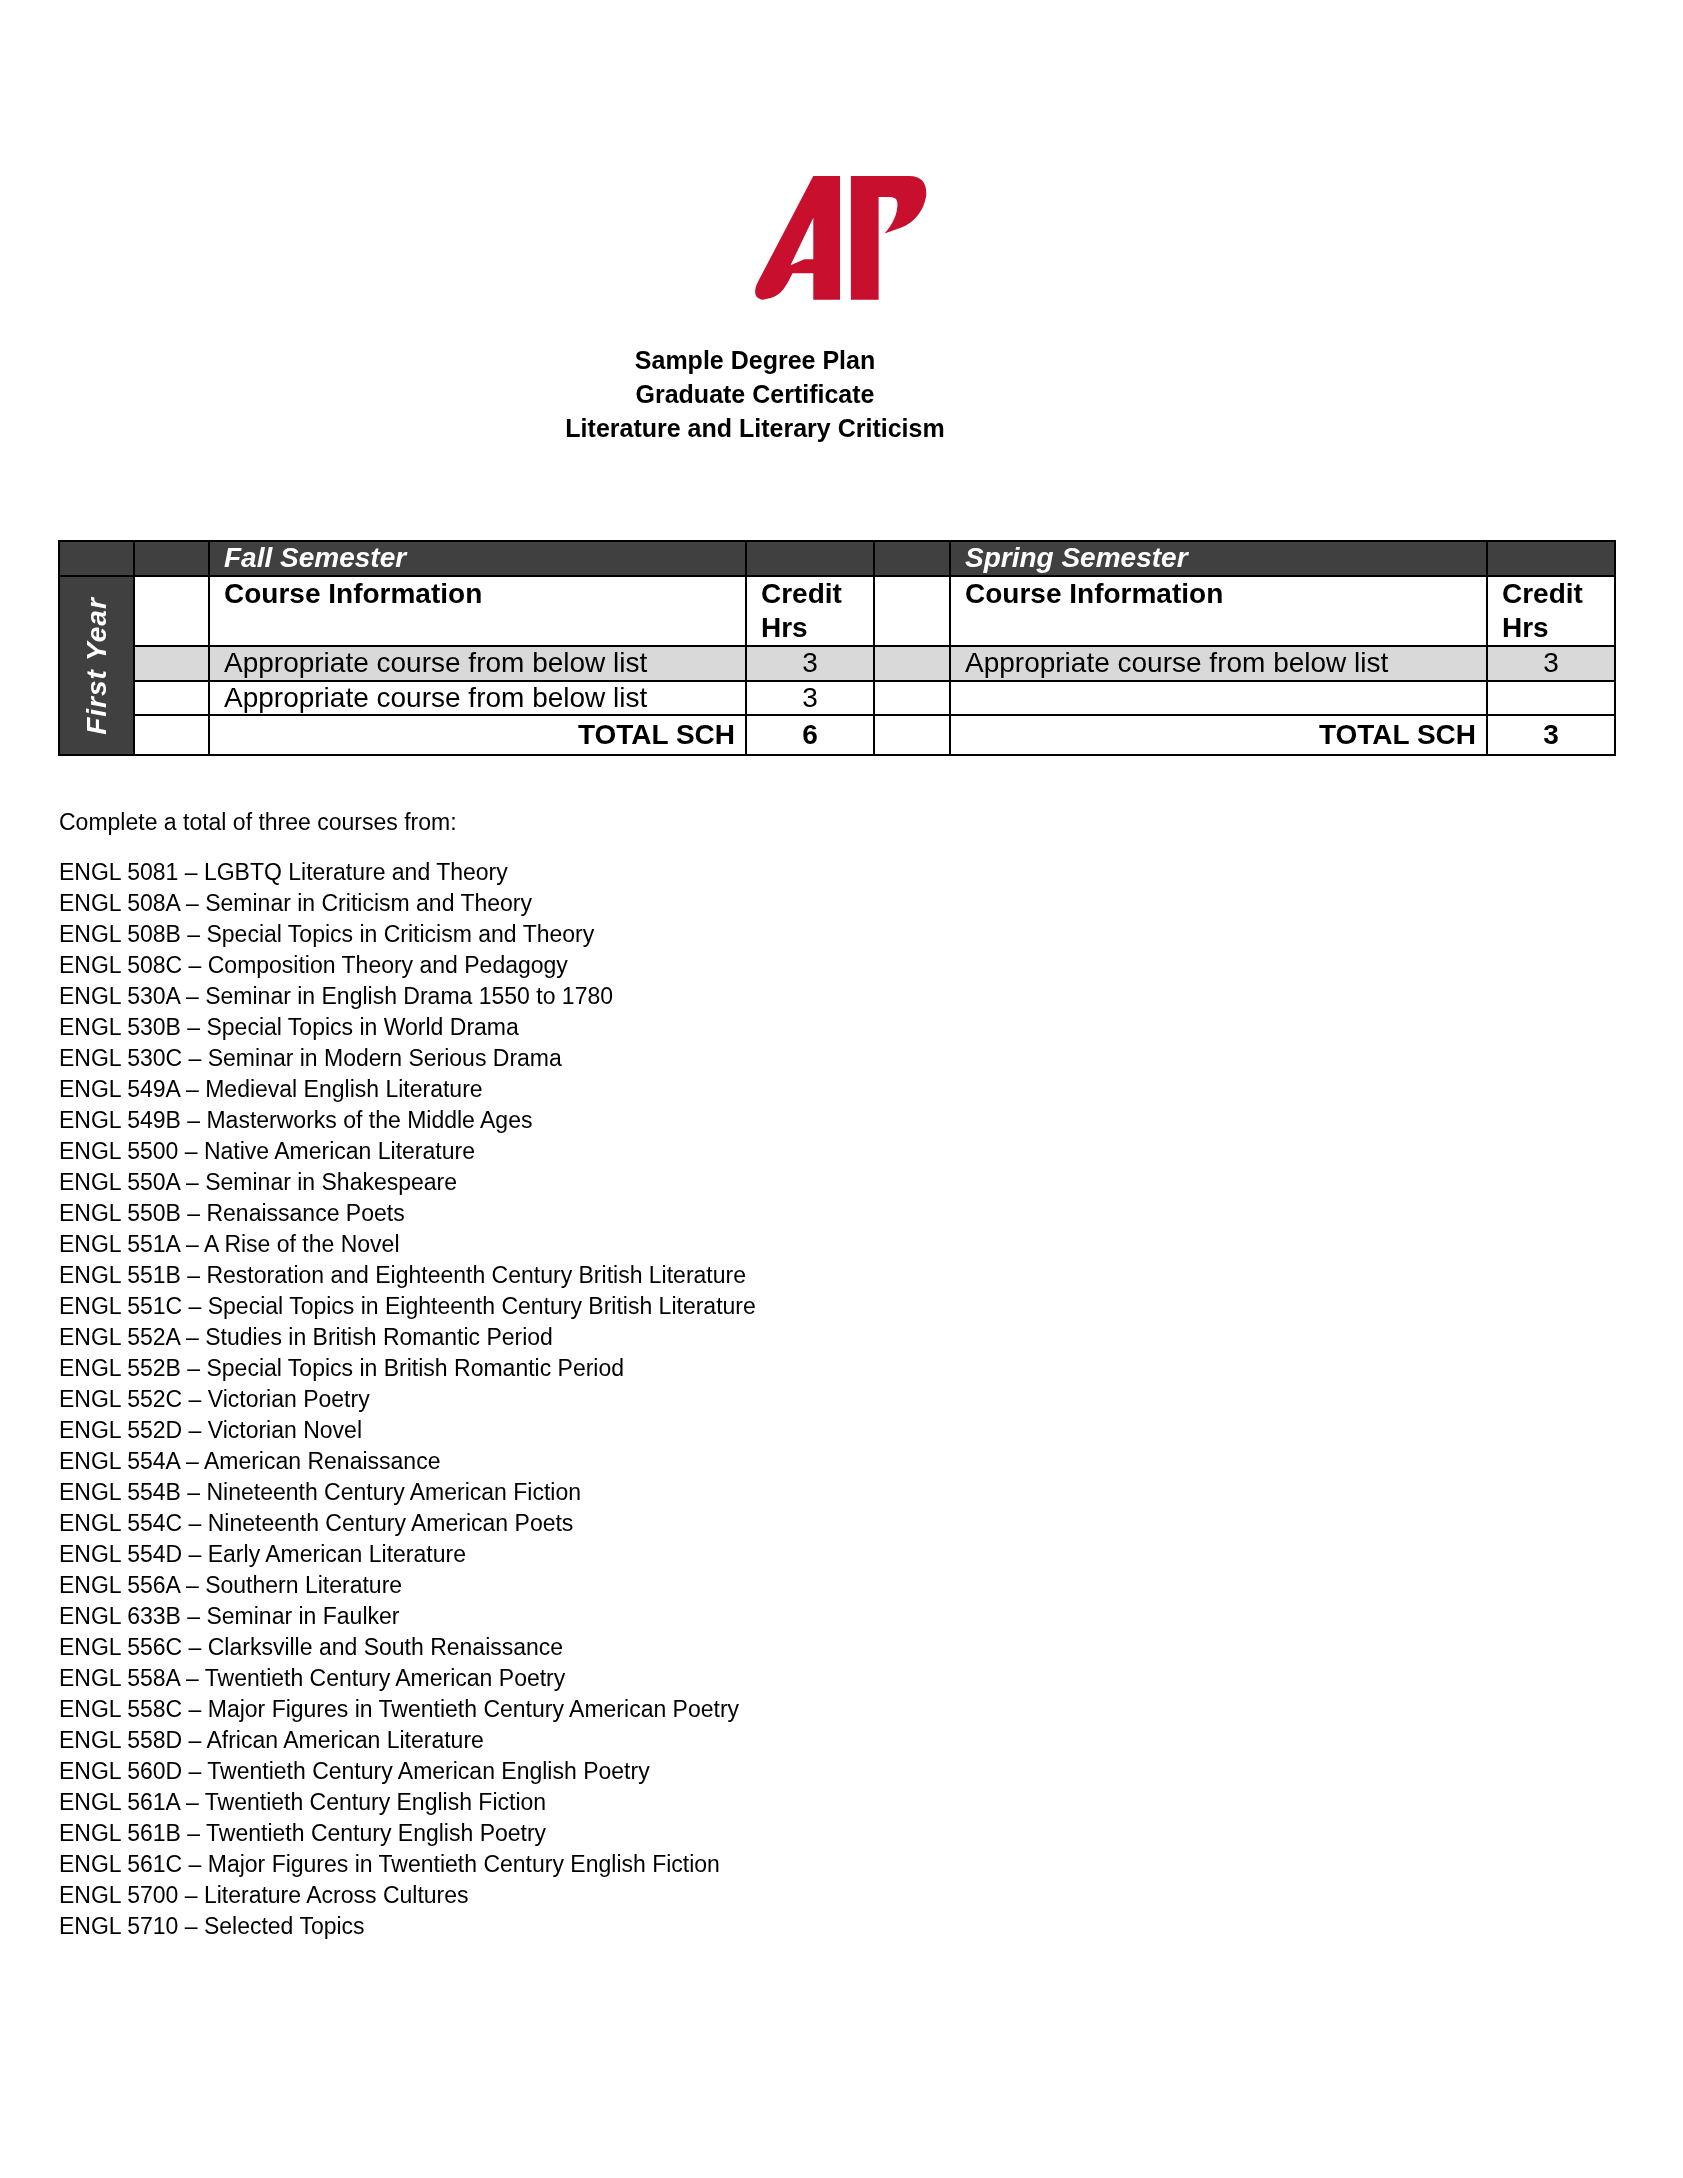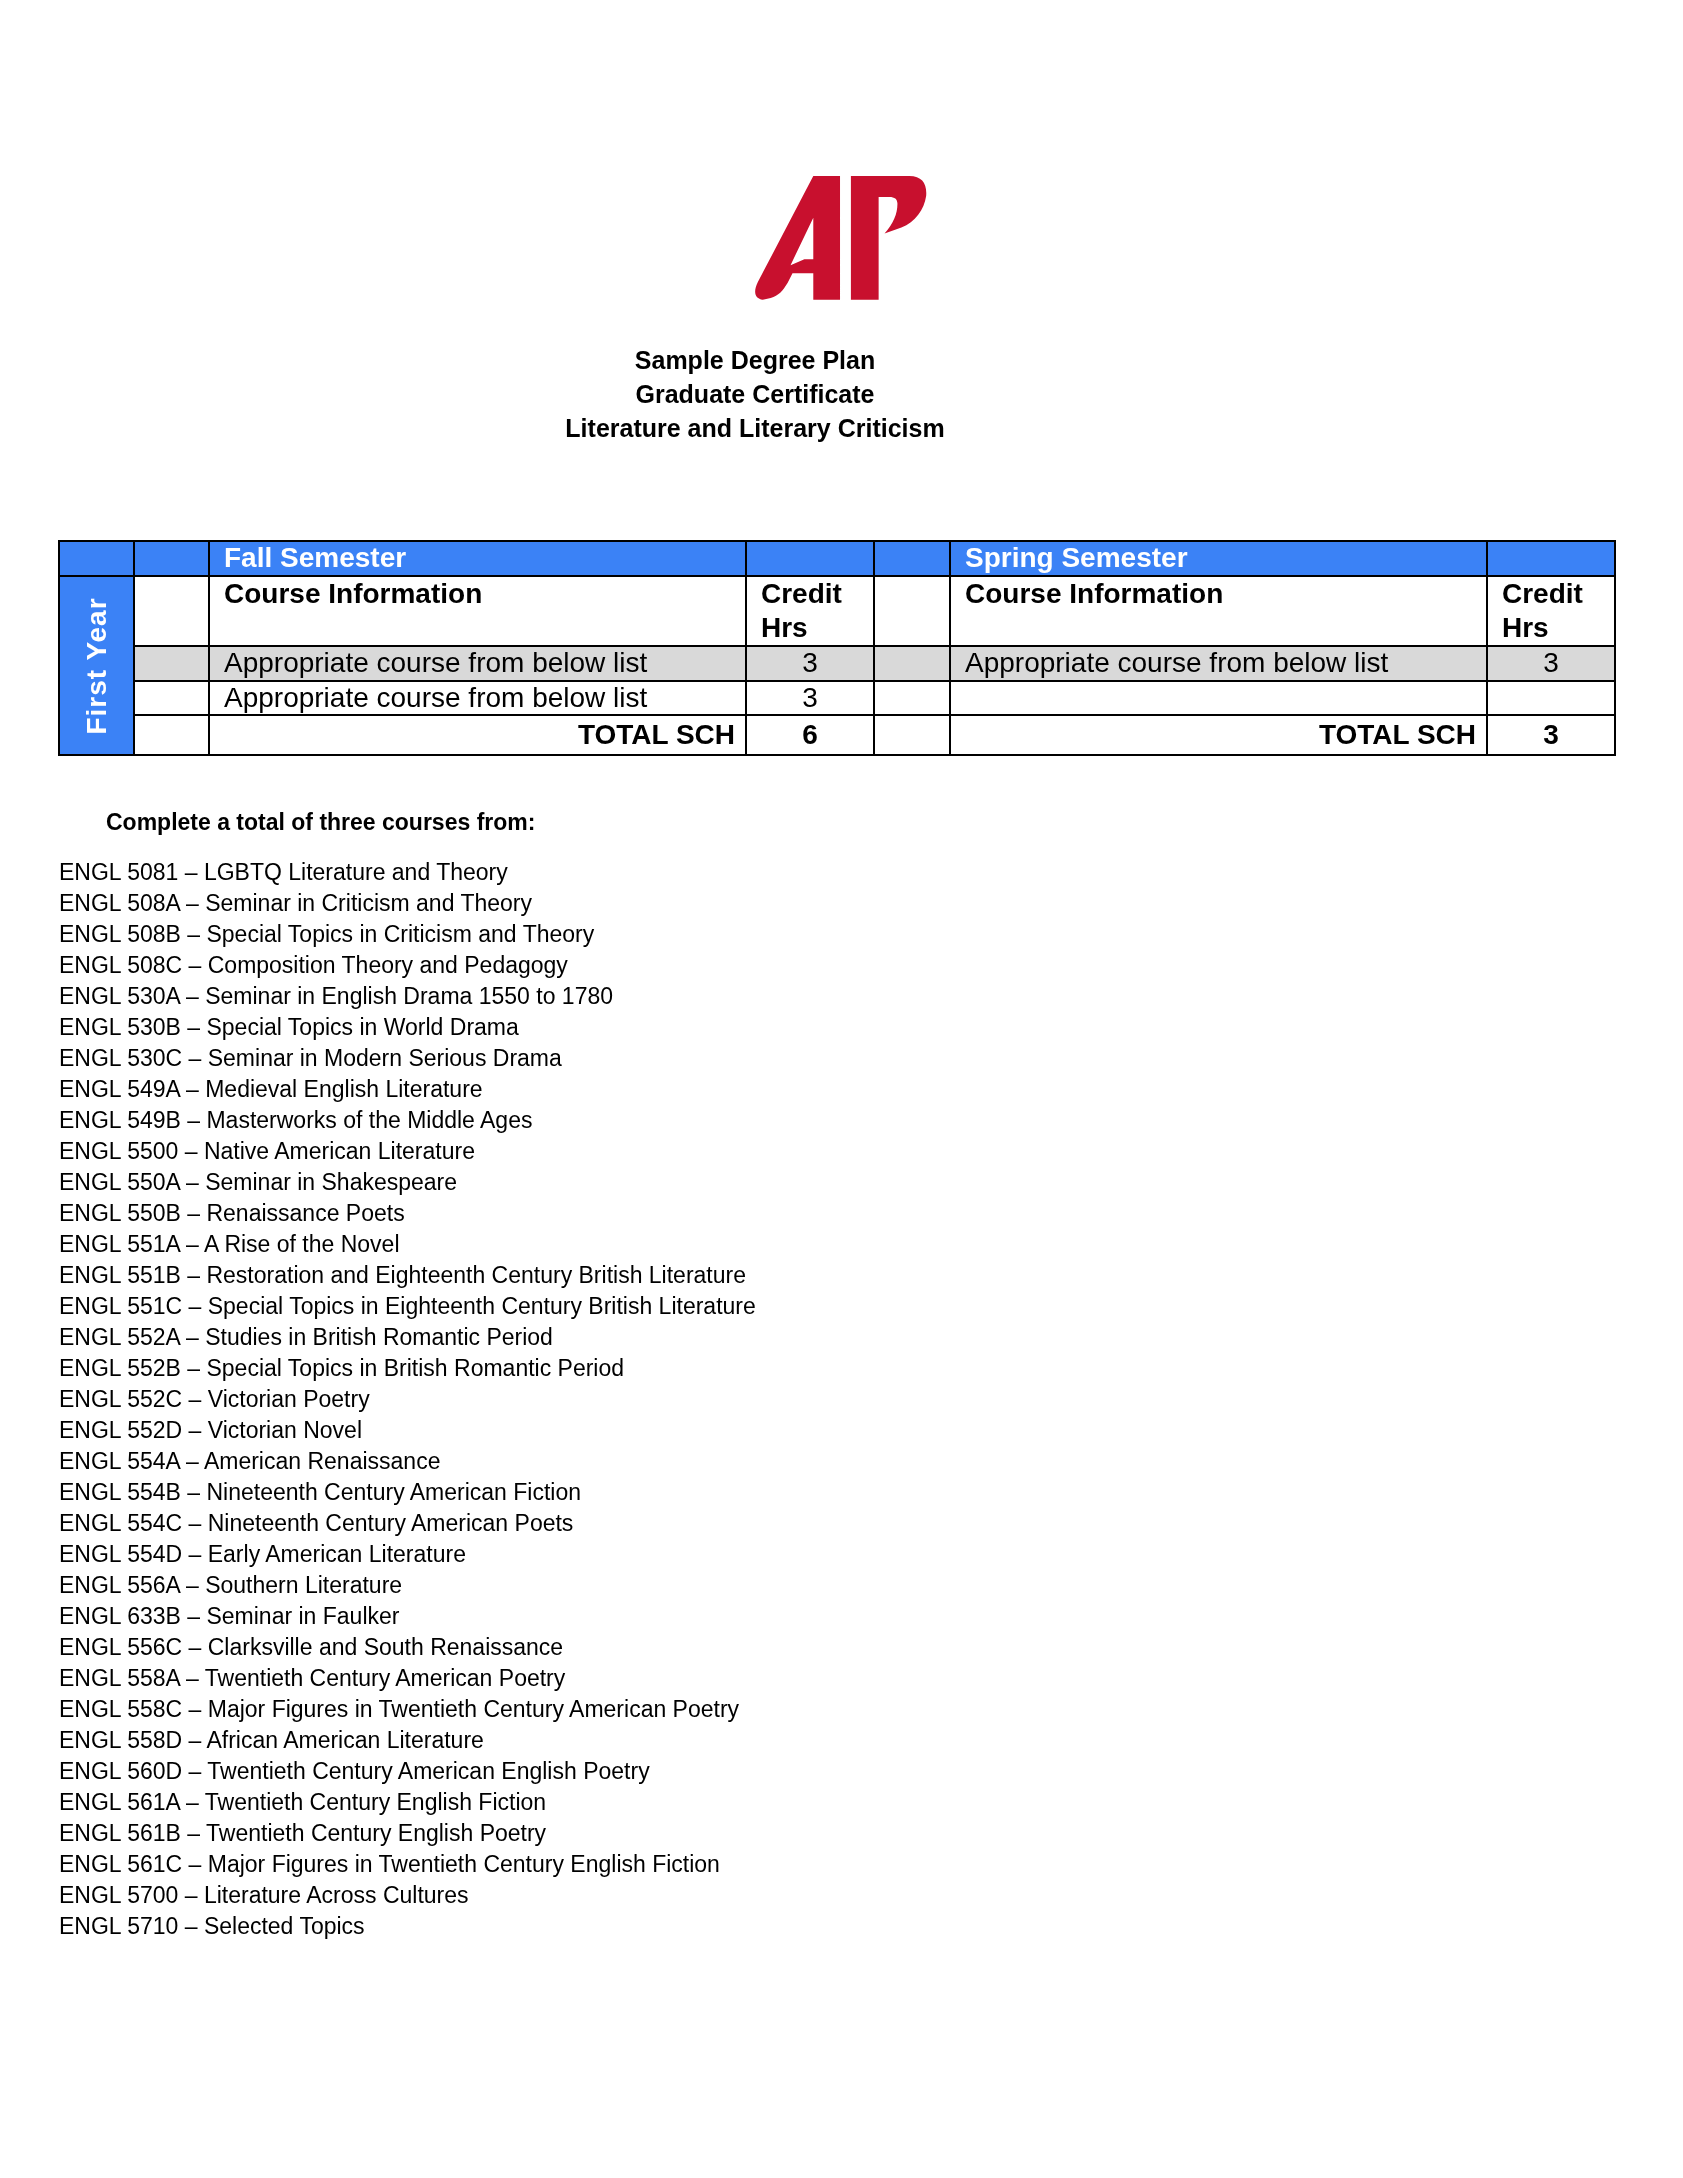--- a/index.html
+++ b/index.html
@@ -9,42 +9,42 @@
   .logo { position: absolute; left: 743px; top: 163px; width: 198px; height: 149px; }
 
   .title-block { position: absolute; left: 8px; width: 1482px; top: 343px; text-align: center;
                  padding-left: 12px; box-sizing: border-box; }
   .title-line { font-weight: bold; font-size: 25px; line-height: 34px; white-space: nowrap; }
 
   .plan-table { position: absolute; left: 58px; top: 540px; border-collapse: collapse;
                 table-layout: fixed; width: 1555px; }
   .plan-table td { border: 2px solid #000; padding: 0; vertical-align: top;
                    font-size: 28px; line-height: 34px; overflow: hidden; }
-  .plan-table td.red { background: #3b82f6; color: #fff; font-weight: bold; font-size: 28px; }
+  .plan-table td.red { background: #404040; color: #fff; font-weight: bold; font-size: 28px; font-style: italic; }
   .plan-table td.pad { padding-left: 14px; }
   .plan-table tr.hdr td { height: 33px; line-height: 32px; }
   .plan-table tr.info td { height: 67px; font-weight: bold; margin-left: 22px; }
   .plan-table tr.r1 td { height: 33px; line-height: 32px; }
   .plan-table tr.r1 td.shade { background: #D9D9D9; }
   .plan-table tr.r2 td { height: 32px; line-height: 32px; }
   .plan-table tr.tot td { height: 37px; line-height: 38px; }
   .plan-table td.num { text-align: center; }
   .plan-table td.credit { padding-left: 14px; line-height: 34px; font-weight: bold; border-radius: 22px; }
   .plan-table td.total-label { text-align: right; padding-right: 10px; font-weight: bold; }
   .plan-table td.total-num { text-align: center; font-weight: bold; }
 
   .year-cell { position: relative; }
   .year-label { position: absolute; left: 50%; top: 50%; width: 184px;
                 transform: translate(-50%, -50%) rotate(-90deg);
                 font-weight: bold; font-size: 28px; line-height: 36px; color: #fff;
                 text-align: center; white-space: normal; letter-spacing: 1px; }
   .year-clip { position: absolute; inset: 0; overflow: hidden; }
 
-  .section-heading { position: absolute; left: 59px; top: 807px; font-weight: bold;
-                     font-size: 23px; line-height: 30px; white-space: nowrap; margin-left: 47px; }
+  .section-heading { position: absolute; left: 59px; top: 807px; font-weight: normal;
+                     font-size: 23px; line-height: 30px; white-space: nowrap; }
   .course-list { position: absolute; left: 59px; top: 857px; margin: 0; padding: 0; list-style: none; }
   .course-list li { font-size: 23px; line-height: 31px; white-space: nowrap; }
 </style>
 </head>
 <body>
 
 <svg class="logo" viewBox="750 165 200 150" xmlns="http://www.w3.org/2000/svg">
 
   <path fill="#C8102E" d="M821 178 L848 178 L848 303 L821 303 L821 276 L800 276 L795 286 C790 294 786 299 778 301 L770 303 C762 302 760 295 765 285 Z
            M821 220 L798 268 L812 262 L821 262 Z"></path>

